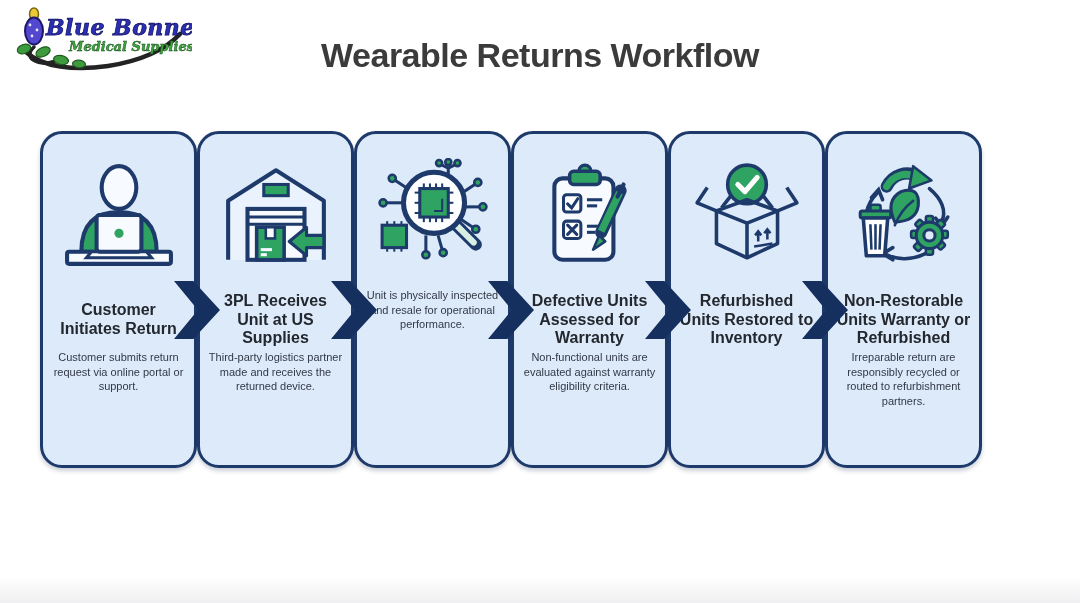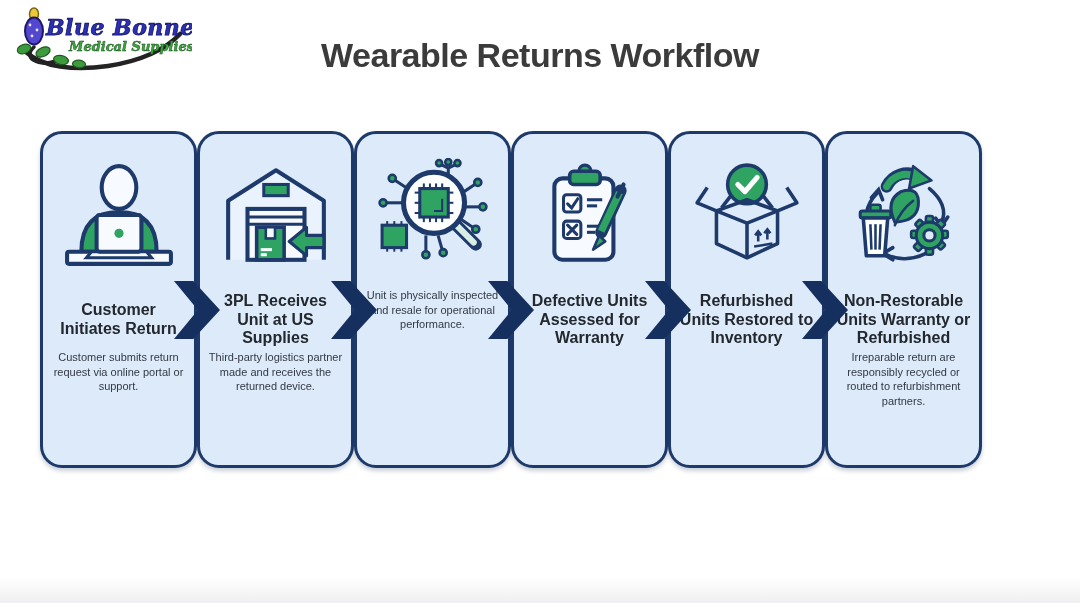--- a/index.html
+++ b/index.html
@@ -205,20 +205,21 @@
           <line x1="52" y1="67" x2="64" y2="67" stroke="#1d3a6b" stroke-width="3"></line>
           <line x1="52" y1="73" x2="60" y2="73" stroke="#1d3a6b" stroke-width="3"></line>
 
           <line x1="85" y1="32" x2="66" y2="73" stroke="#1d3a6b" stroke-width="12" stroke-linecap="round"></line>
           <line x1="84" y1="34" x2="66" y2="72" stroke="#2fa361" stroke-width="7" stroke-linecap="butt"></line>
           <polygon points="64,76 58,90 70,82" fill="#2fa361" stroke="#1d3a6b" stroke-width="2.5" stroke-linejoin="round"></polygon>
           <line x1="88" y1="26" x2="82" y2="38" stroke="#1d3a6b" stroke-width="4" stroke-linecap="round"></line>
         </svg>
       </div>
       <div class="card-title">Defective Units Assessed for Warranty</div>
+      <div class="card-desc">Non-functional units are evaluated against warranty eligibility criteria.</div>
     </div>
 
     <div class="connector">
       <div class="chev"></div>
     </div>
 
     <div class="card">
       <div class="icon-area">
         <svg width="112" height="112" viewBox="0 0 110 110">
           <circle cx="55" cy="26" r="19" fill="#2fa361" stroke="#1d3a6b" stroke-width="3.5"></circle>

